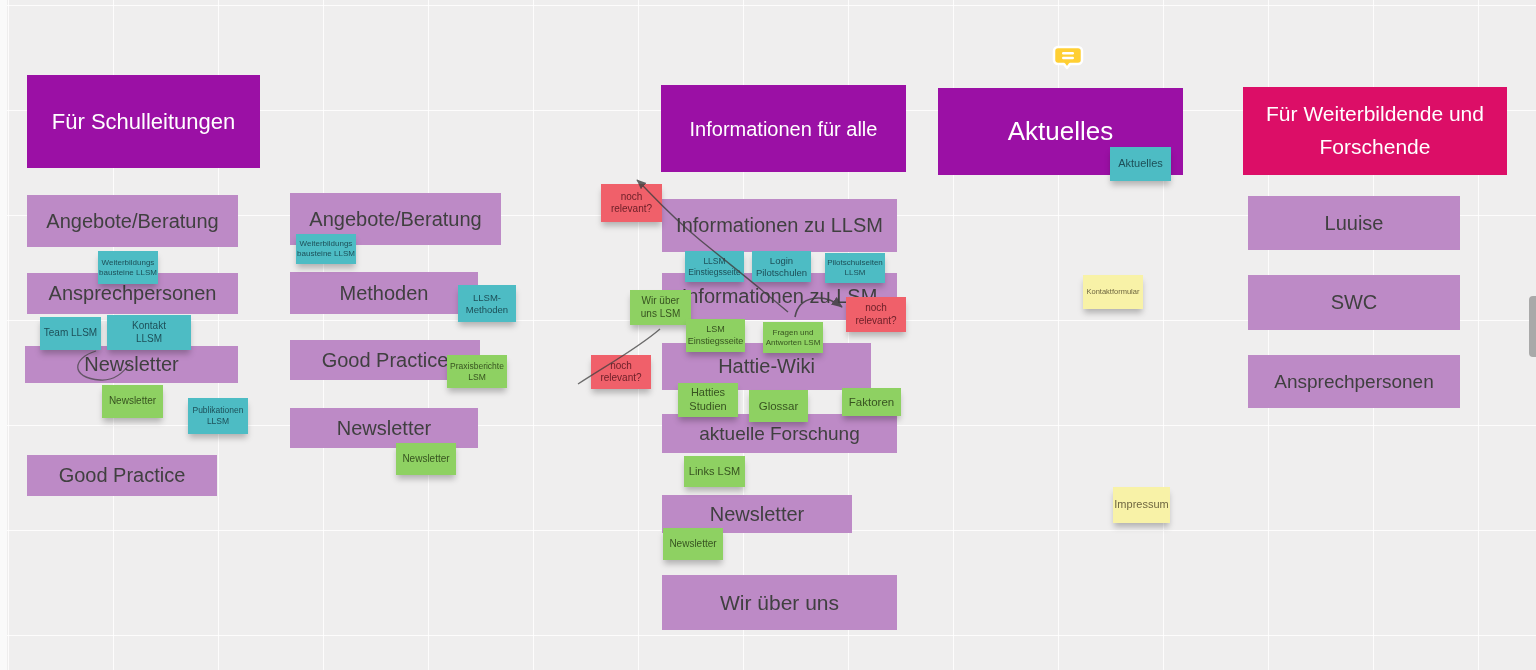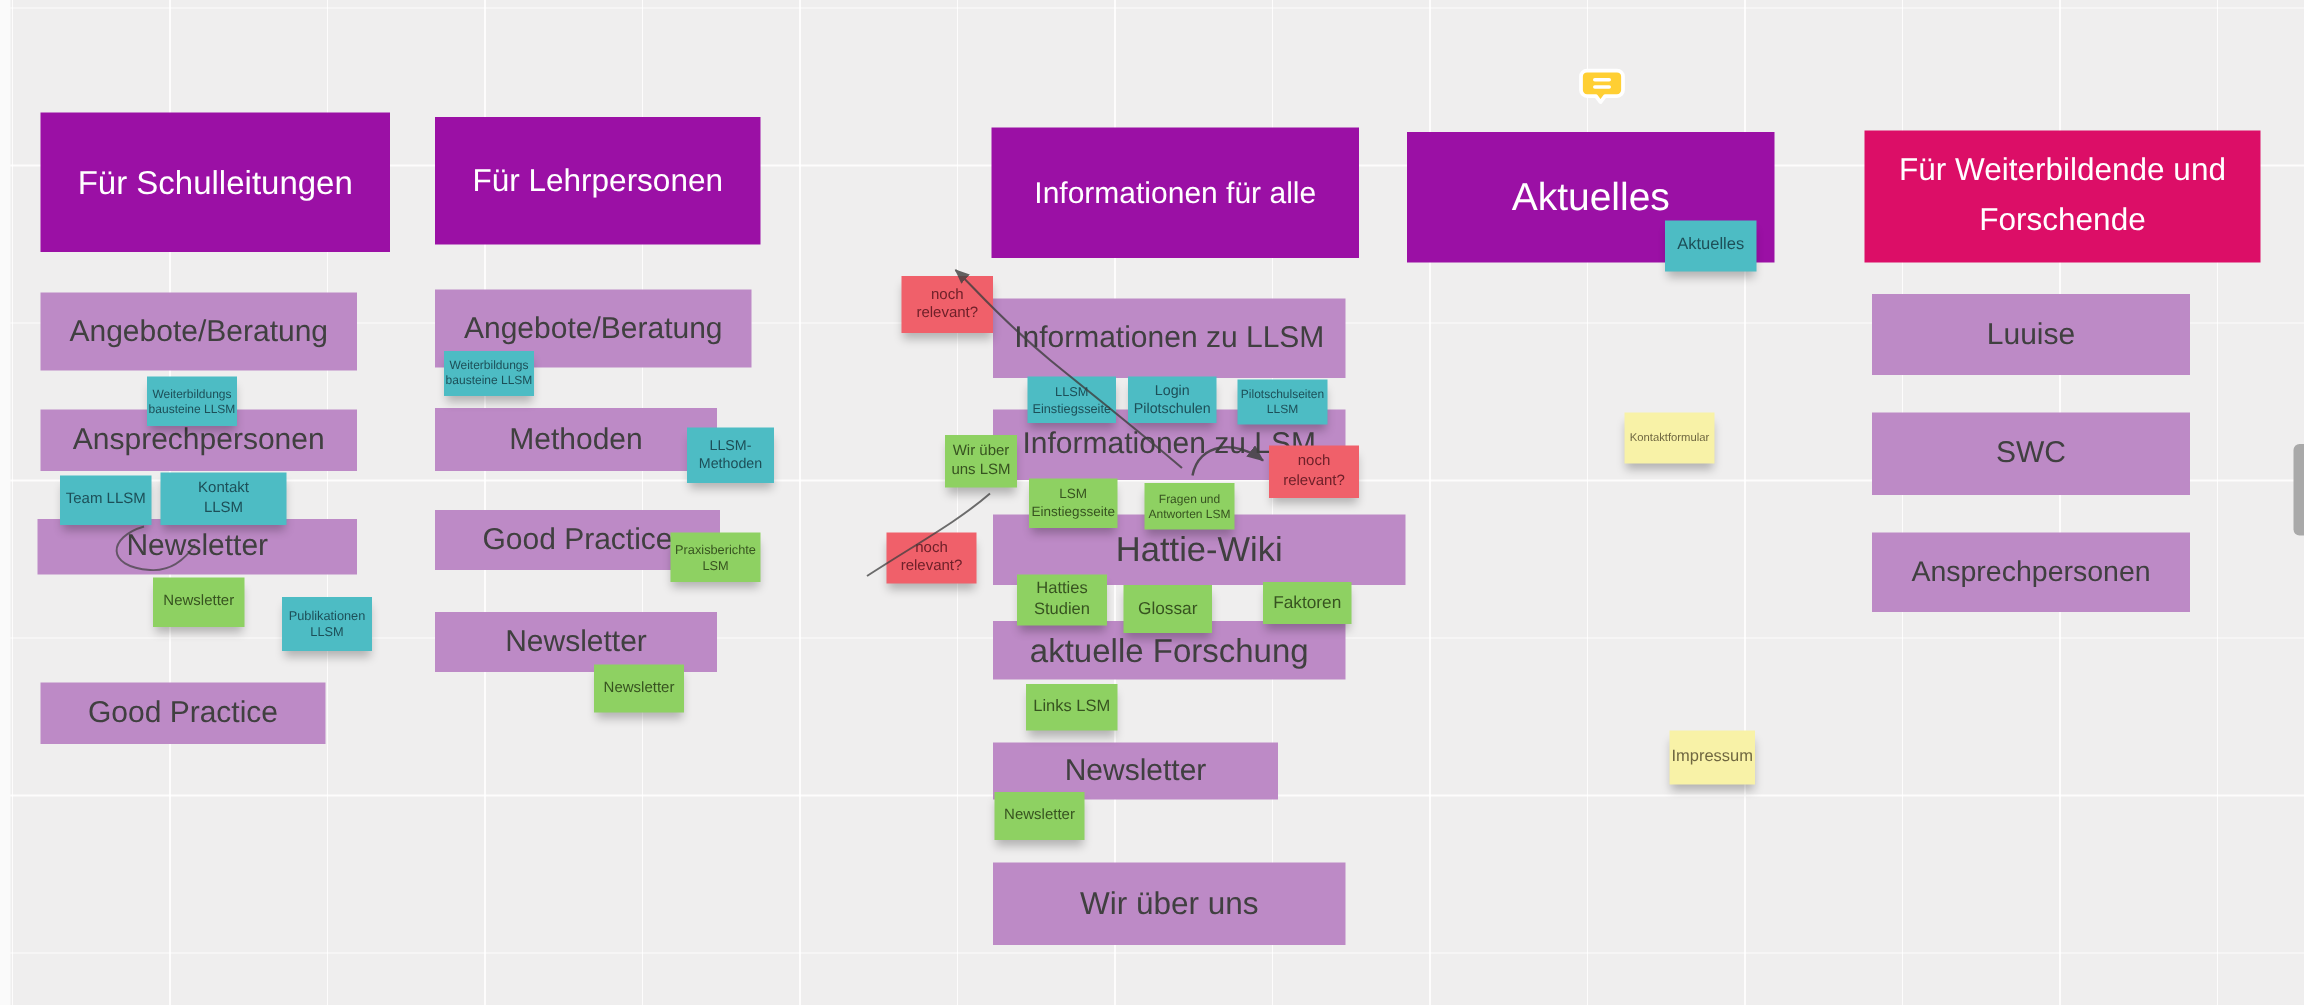--- a/index.html
+++ b/index.html
@@ -51,50 +51,49 @@
   <div class="abs bar" style="left:27px;top:455px;width:190px;height:41px;font-size:20px">Good Practice</div>
   <div class="abs sticky teal" style="left:98px;top:251px;width:60px;height:33px;font-size:8px">Weiterbildungs
 bausteine LLSM</div>
   <div class="abs sticky teal" style="left:40px;top:317px;width:61px;height:33px;font-size:10px">Team LLSM</div>
   <div class="abs sticky teal" style="left:107px;top:315px;width:84px;height:35px;font-size:10px">Kontakt
 LLSM</div>
   <div class="abs sticky green" style="left:102px;top:385px;width:61px;height:33px;font-size:10px">Newsletter</div>
   <div class="abs sticky teal" style="left:188px;top:398px;width:60px;height:36px;font-size:8.5px">Publikationen
 LLSM</div>
 
-  <div class="abs hdr" style="left:290px;top:78px;width:217px;height:85px;font-size:21px">Für Lehrpersonen</div>
   <div class="abs bar" style="left:290px;top:193px;width:211px;height:52px;font-size:20px">Angebote/Beratung</div>
   <div class="abs bar" style="left:290px;top:272px;width:188px;height:42px;font-size:20px">Methoden</div>
   <div class="abs bar" style="left:290px;top:340px;width:190px;height:40px;font-size:20px">Good Practice</div>
   <div class="abs bar" style="left:290px;top:408px;width:188px;height:40px;font-size:20px">Newsletter</div>
   <div class="abs sticky teal" style="left:296px;top:234px;width:60px;height:30px;font-size:8px">Weiterbildungs
 bausteine LLSM</div>
   <div class="abs sticky teal" style="left:458px;top:285px;width:58px;height:37px;font-size:9.5px">LLSM-
 Methoden</div>
   <div class="abs sticky green" style="left:447px;top:355px;width:60px;height:33px;font-size:8.5px">Praxisberichte
 LSM</div>
   <div class="abs sticky green" style="left:396px;top:443px;width:60px;height:32px;font-size:10px">Newsletter</div>
 
   <div class="abs hdr" style="left:661px;top:85px;width:245px;height:87px;font-size:20px">Informationen für alle</div>
   <div class="abs bar" style="left:662px;top:199px;width:235px;height:53px;font-size:20px">Informationen zu LLSM</div>
   <div class="abs bar" style="left:662px;top:273px;width:235px;height:47px;font-size:20px">Informationen zu LSM</div>
-  <div class="abs bar" style="left:662px;top:343px;width:275px;height:47px;font-size:23px">Hattie-Wiki</div>
-  <div class="abs bar" style="left:662px;top:414px;width:235px;height:39px;font-size:22px">aktuelle Forschung</div>
+  <div class="abs bar" style="left:662px;top:343px;width:209px;height:47px;font-size:20px">Hattie-Wiki</div>
+  <div class="abs bar" style="left:662px;top:414px;width:235px;height:39px;font-size:19px">aktuelle Forschung</div>
   <div class="abs bar" style="left:662px;top:495px;width:190px;height:38px;font-size:20px">Newsletter</div>
   <div class="abs bar" style="left:662px;top:575px;width:235px;height:55px;font-size:21px">Wir über uns</div>
 
   <div class="abs sticky red" style="left:601px;top:184px;width:61px;height:38px;font-size:10px">noch
 relevant?</div>
   <div class="abs sticky teal" style="left:685px;top:251px;width:59px;height:31px;font-size:8.5px">LLSM
 Einstiegsseite</div>
   <div class="abs sticky teal" style="left:752px;top:251px;width:59px;height:31px;font-size:9.5px">Login
 Pilotschulen</div>
   <div class="abs sticky teal" style="left:825px;top:253px;width:60px;height:30px;font-size:8px">Pilotschulseiten
 LLSM</div>
-  <div class="abs sticky green" style="left:630px;top:290px;width:48px;height:35px;font-size:10px">Wir über
+  <div class="abs sticky green" style="left:630px;top:290px;width:61px;height:35px;font-size:10px">Wir über
 uns LSM</div>
   <div class="abs sticky green" style="left:686px;top:319px;width:59px;height:33px;font-size:9px">LSM
 Einstiegsseite</div>
   <div class="abs sticky green" style="left:763px;top:322px;width:60px;height:31px;font-size:8px">Fragen und
 Antworten LSM</div>
   <div class="abs sticky red" style="left:846px;top:297px;width:60px;height:35px;font-size:10px">noch
 relevant?</div>
   <div class="abs sticky red" style="left:591px;top:355px;width:60px;height:34px;font-size:10px">noch
 relevant?</div>
   <div class="abs sticky green" style="left:678px;top:383px;width:60px;height:34px;font-size:11px">Hatties

